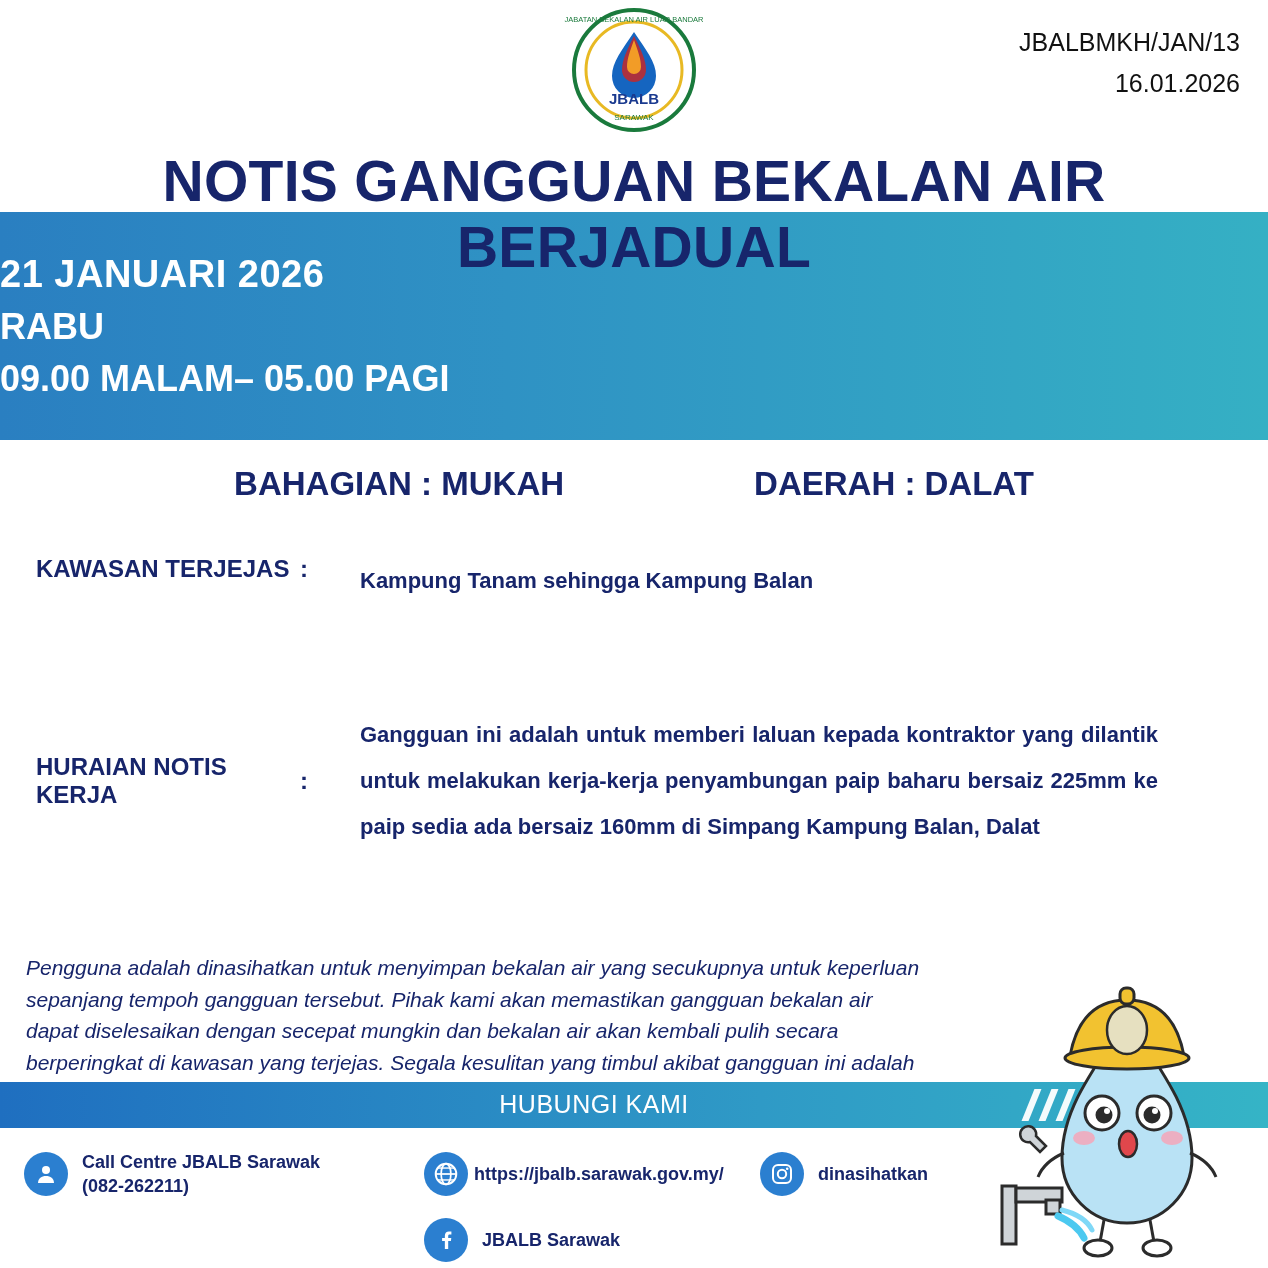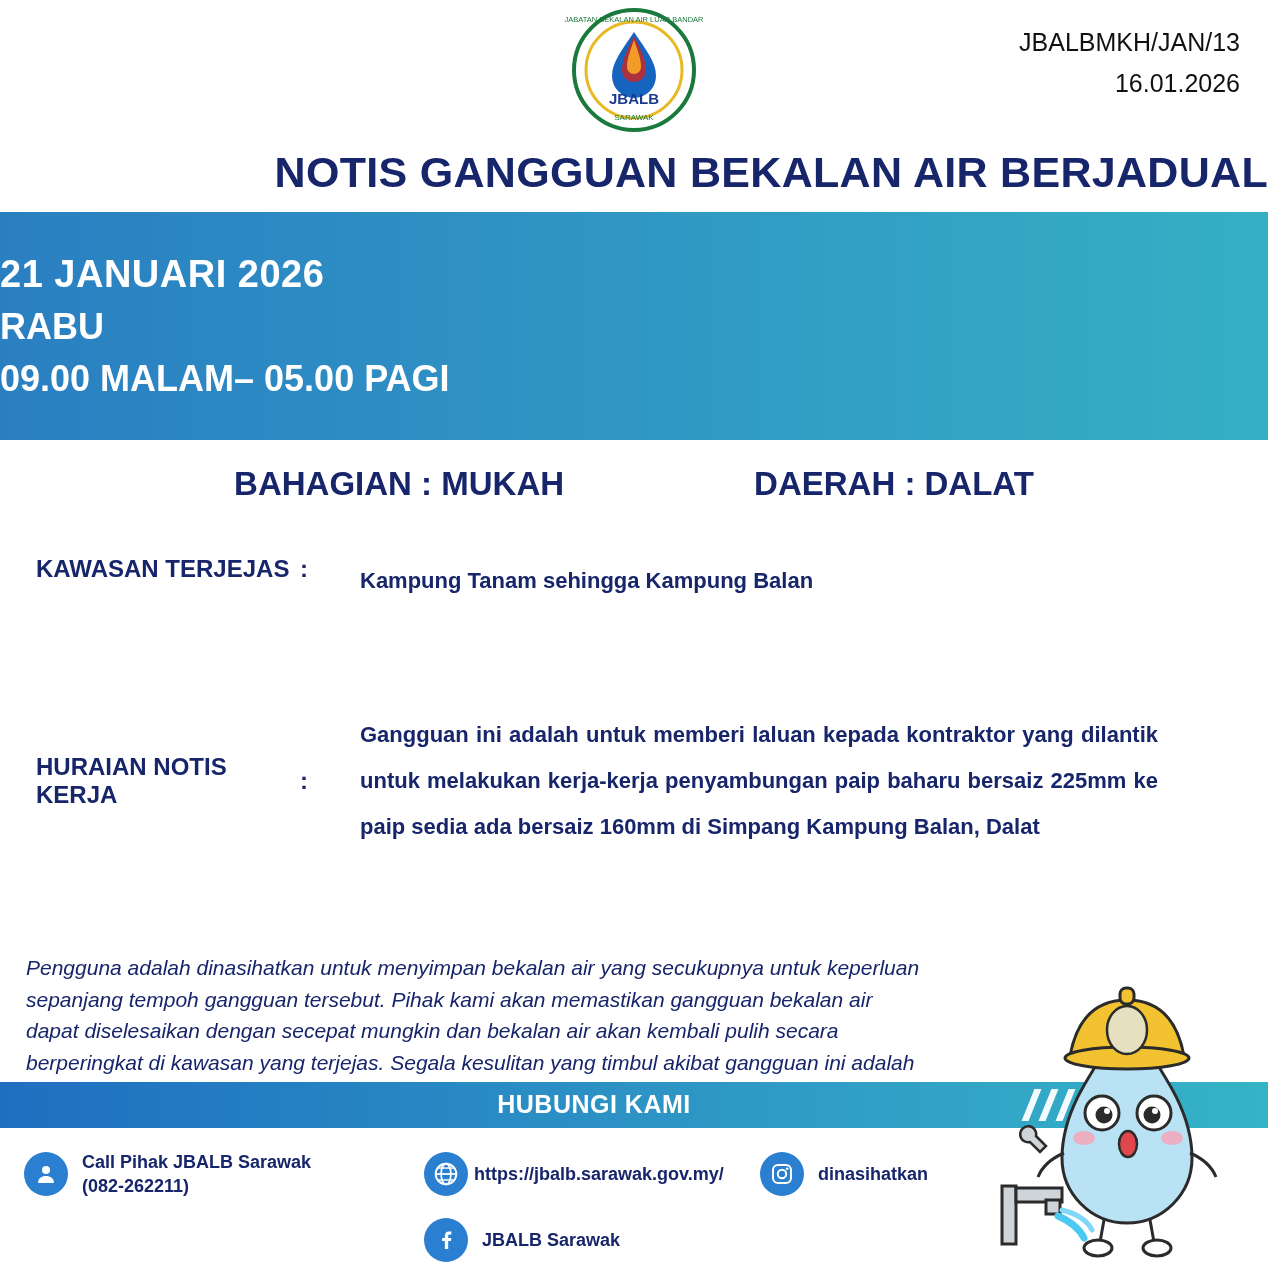--- a/index.html
+++ b/index.html
@@ -35,22 +35,22 @@
     top:6px;
     transform:translateX(-50%);
     width:140px;
     height:128px;
   }
 
   .main-title {
     position:absolute;
     left:0; right:0;
     top:148px;
-    text-align:right;
-    font-size:43px;
+    text-align:center;
+    font-size:57px;
     font-weight:bold;
     color:#17256b;
     letter-spacing:0.3px;
   }
 
   
   .date-band {
     height:228px;
     background:linear-gradient(90deg,#2a7fc1 0%,#2f92c4 40%,#35b0c4 100%);
     color:#ffffff;
@@ -135,21 +135,21 @@
     height:46px;
     background:linear-gradient(90deg,#1f6fc0 0%,#2f9ac6 60%,#35b4c6 100%);
     color:#ffffff;
   }
   .contact-band .title {
     position:absolute;
     left:0; right:8px;
     top:8px;
     text-align:center;
     font-size:25px;
-    font-weight:bold;
+    font-weight:normal;
     letter-spacing:0.5px;
     padding-right:72px;
     box-sizing:border-box;
   }
   .slashes {
     position:absolute;
     right:170px; top:7px;
     width:70px; height:32px;
   }
   .slashes span {
@@ -252,21 +252,21 @@
 <div class="contacts">
 
   <div class="citem c-call">
     <div class="cicon">
       <svg viewBox="0 0 24 24" width="24" height="24">
           <circle cx="12" cy="8" r="4" fill="#ffffff"></circle>
           <path d="M4 21c0-4.4 3.6-7 8-7s8 2.6 8 7z" fill="#ffffff"></path>
         </svg>
     </div>
     <div class="ctext">
-      <div>Call Pihak JBALB Sarawak</div>
+      <div>Call Centre JBALB Sarawak</div>
       <div class="sub">(082-262211)</div>
     </div>
   </div>
 
   <div class="citem c-web">
     <div class="cicon">
       <svg viewBox="0 0 24 24" width="26" height="26">
         <circle cx="12" cy="12" r="9.5" fill="none" stroke="#ffffff" stroke-width="1.8"></circle>
         <ellipse cx="12" cy="12" rx="4.5" ry="9.5" fill="none" stroke="#ffffff" stroke-width="1.6"></ellipse>
         <line x1="2.5" y1="12" x2="21.5" y2="12" stroke="#ffffff" stroke-width="1.6"></line>

